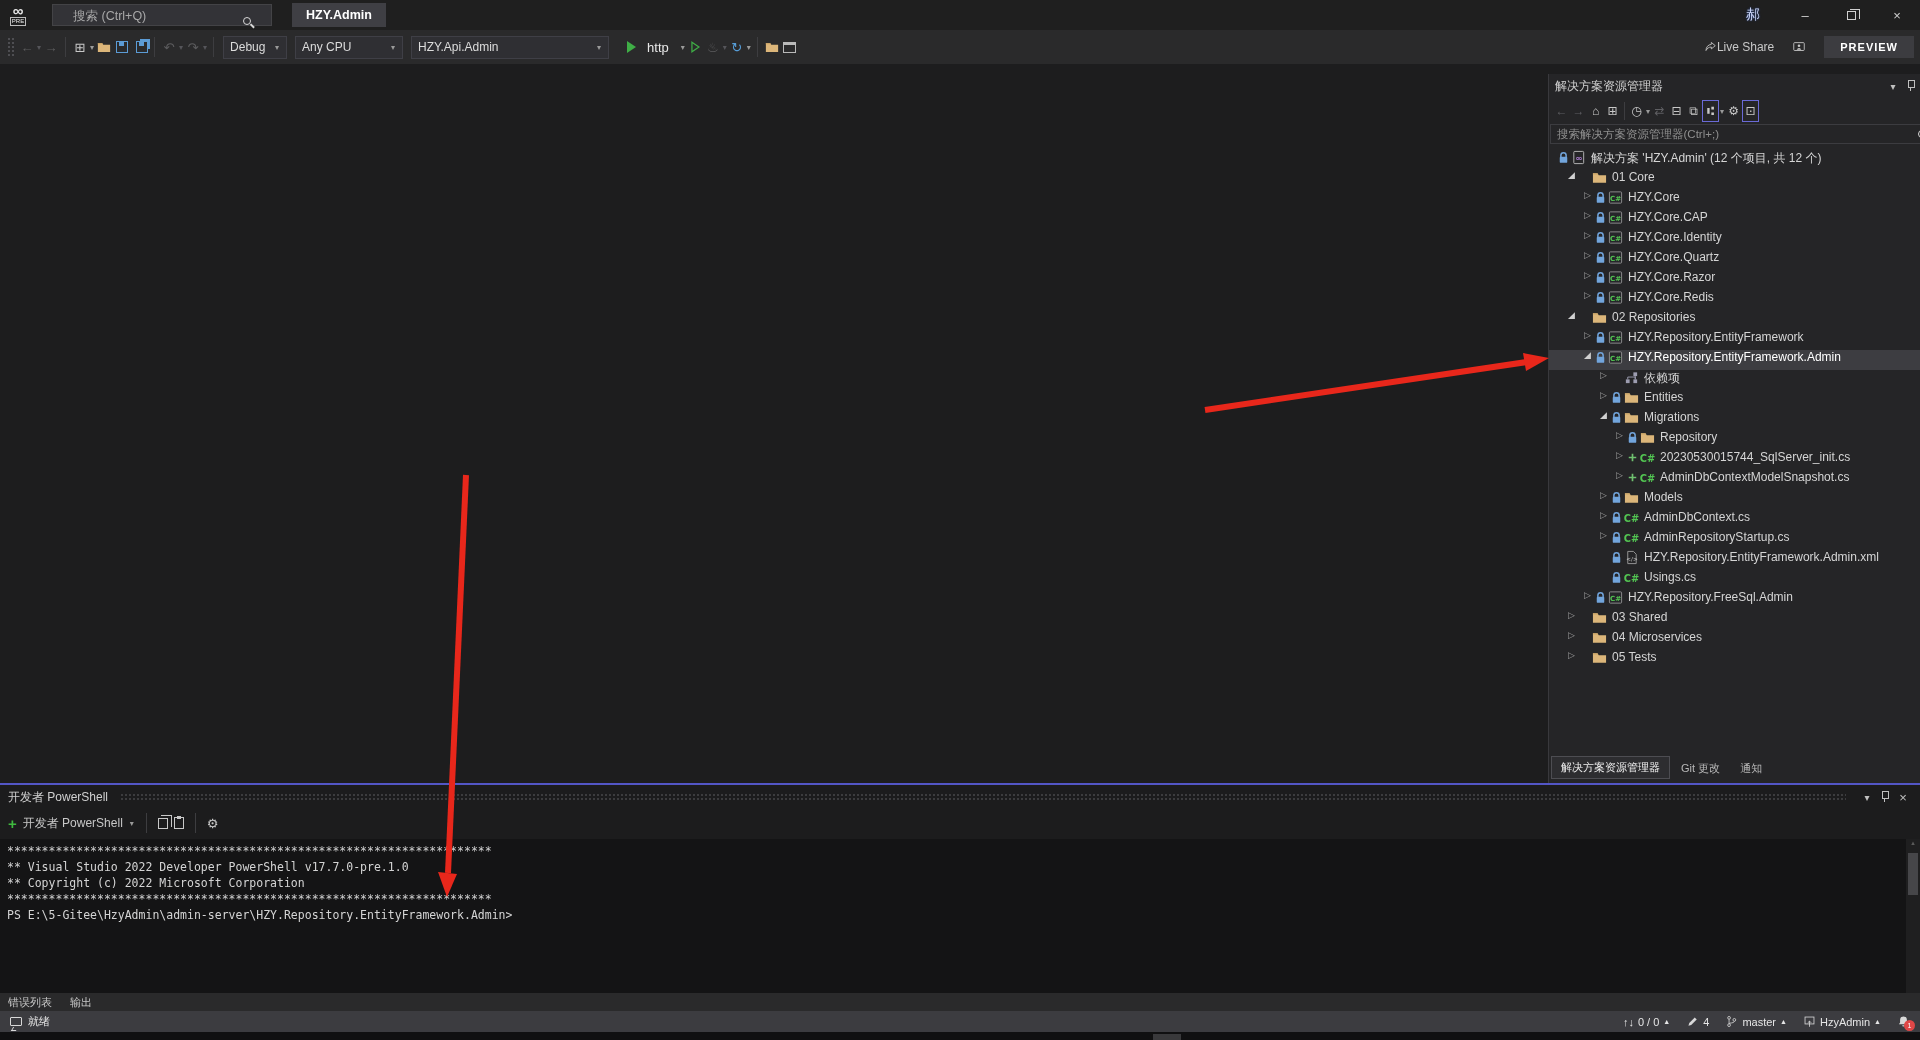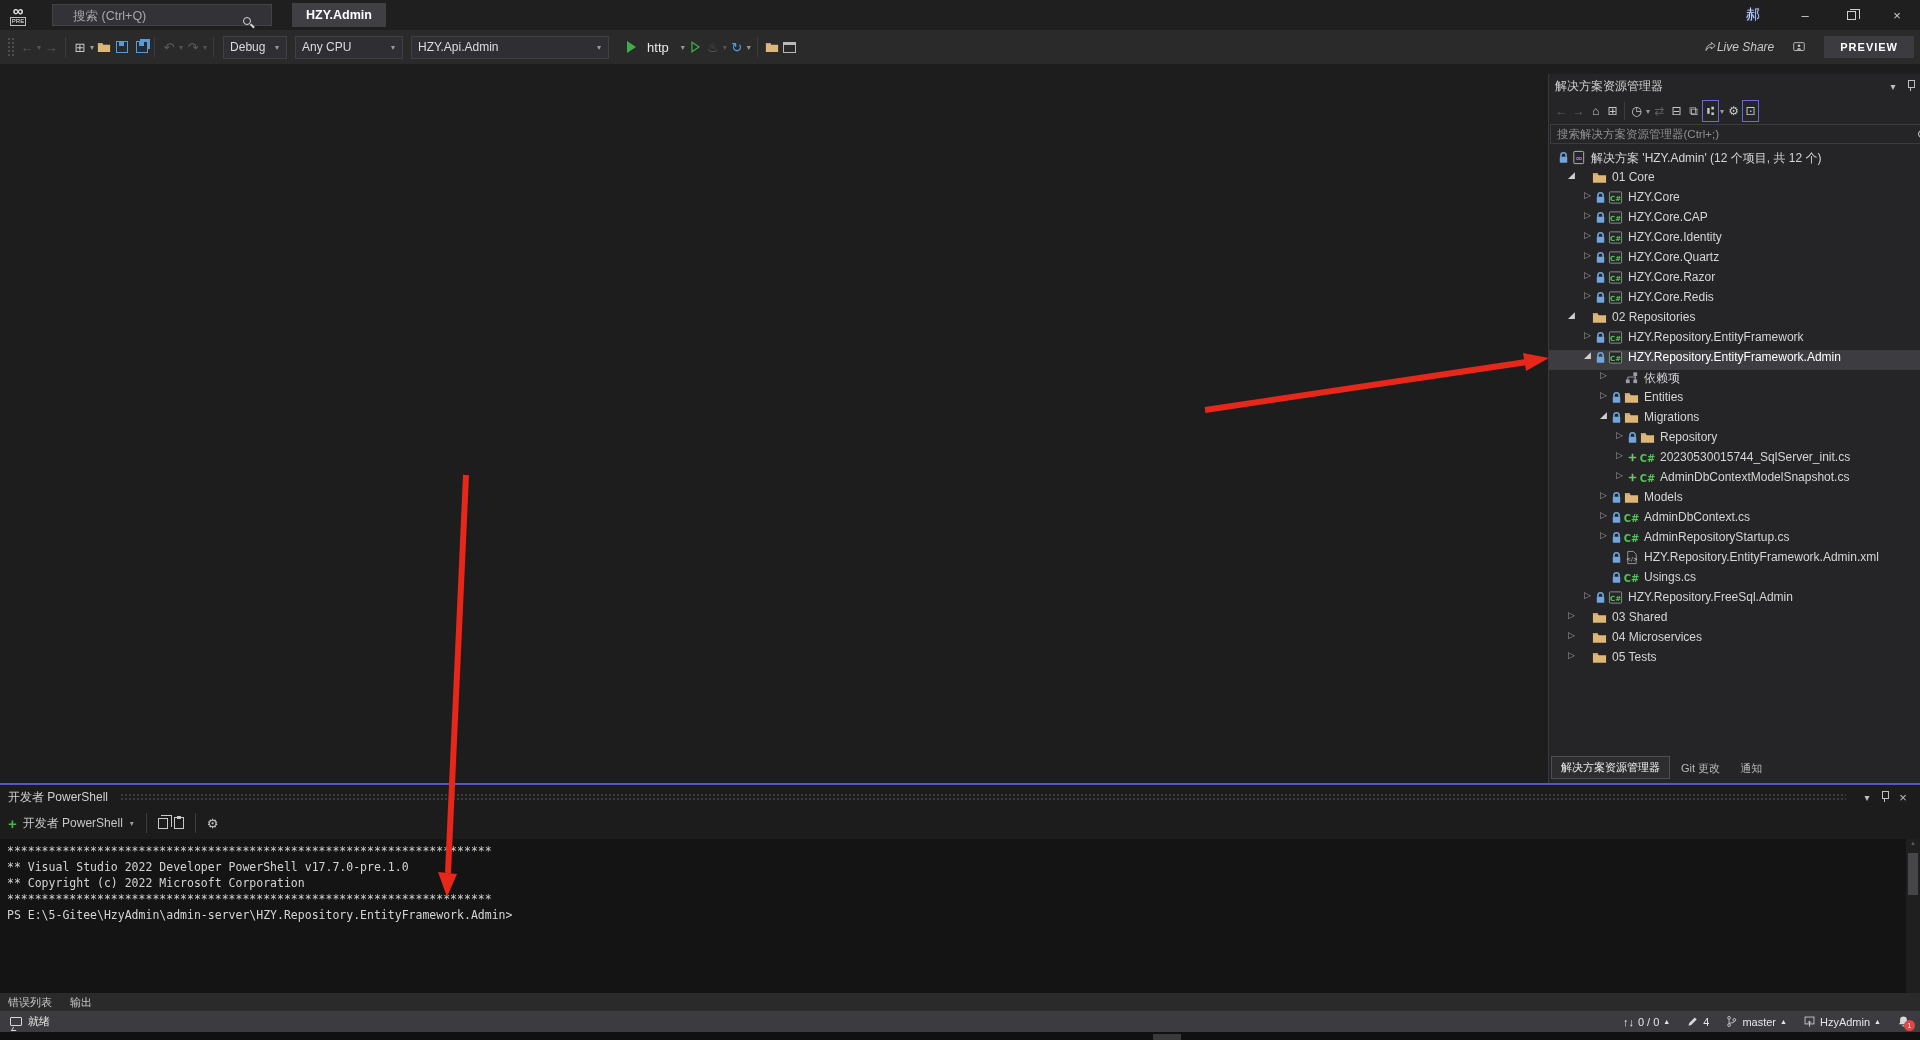--- a/index.html
+++ b/index.html
@@ -40,21 +40,21 @@
     padding:0 6px; margin:0 4px; color:#dcdcdc; }
   .dd .lbl { flex:1; white-space:nowrap; overflow:hidden; }
   .dd .caret { margin-left:6px; }
   .playtri { width:0; height:0; border-left:9px solid #3fae46; border-top:6px solid transparent; border-bottom:6px solid transparent; }
   .ic14 { width:14px; height:14px; }
   .floppy { width:12px; height:12px; border:1.5px solid #5b9bd5; position:relative; }
   .floppy::before { content:""; position:absolute; left:2px; top:0; width:5px; height:4px; background:#5b9bd5; }
   .floppy.all { box-shadow:3px -3px 0 -1px #5b9bd5; margin-left:3px; }
   .winicon { width:13px; height:11px; border:1px solid #b9b9b9; border-top:3px solid #b9b9b9; position:relative; }
   #tb-right { position:absolute; right:6px; top:30px; height:34px; display:flex; align-items:center; color:#c8c8c8; font-size:12px; }
-  #liveshare { display:flex; align-items:flex-end; padding:0 8px;font-style:italic; }
+  #liveshare { display:flex; align-items:flex-end; padding:0 8px; }
   #feedback { margin:0 10px; }
   #preview-btn { background:#3c3c40; color:#ffffff; font-weight:bold; font-size:11px; letter-spacing:1px;
     padding:5px 16px; margin-left:8px; }
 
   
   #workspace { position:absolute; left:0; top:64px; width:1920px; height:719px; background:#1d1d1e;margin-left:24px; }
 
   
   #se { position:absolute; left:1524px; top:10px; width:396px; height:709px; background:#252527; border-left:1px solid #39393d; }
   #se-title { height:24px; display:flex; align-items:center; padding:0 6px; color:#d0d0d0; font-size:12px; }

